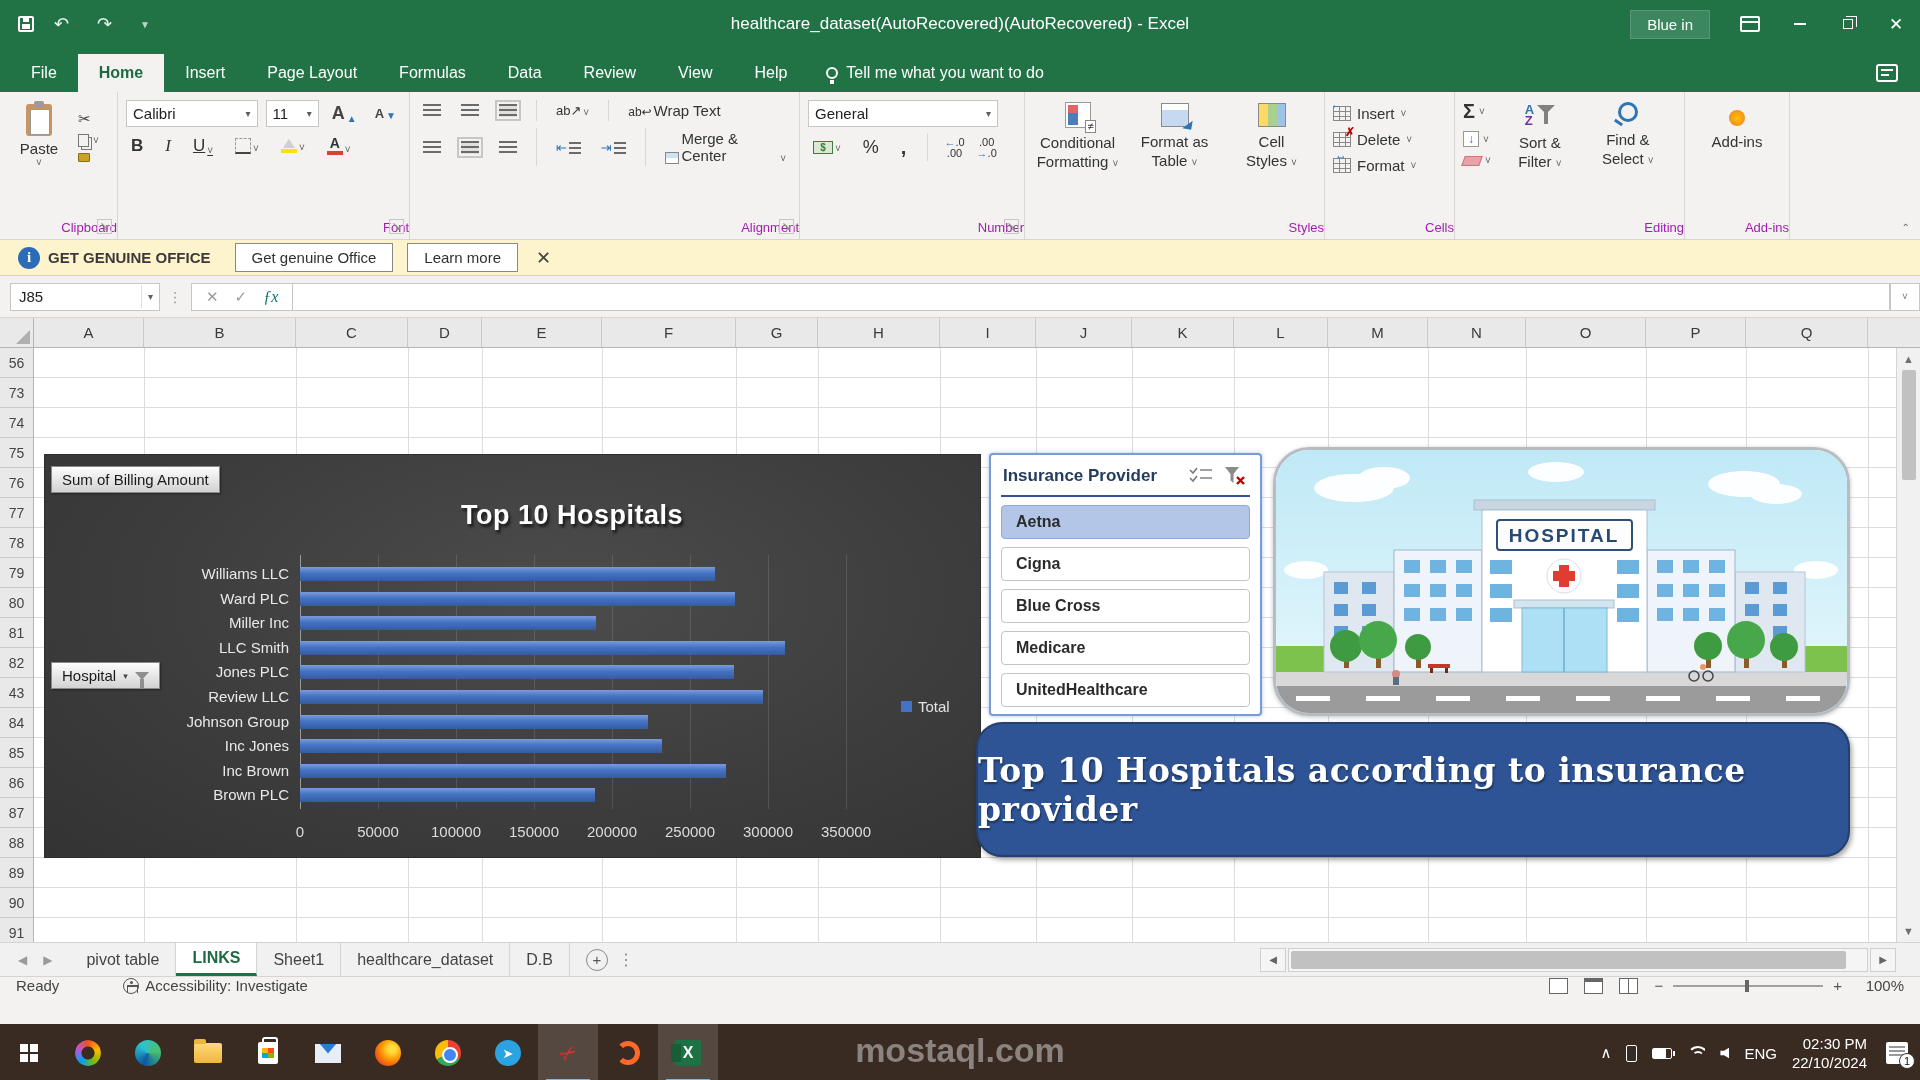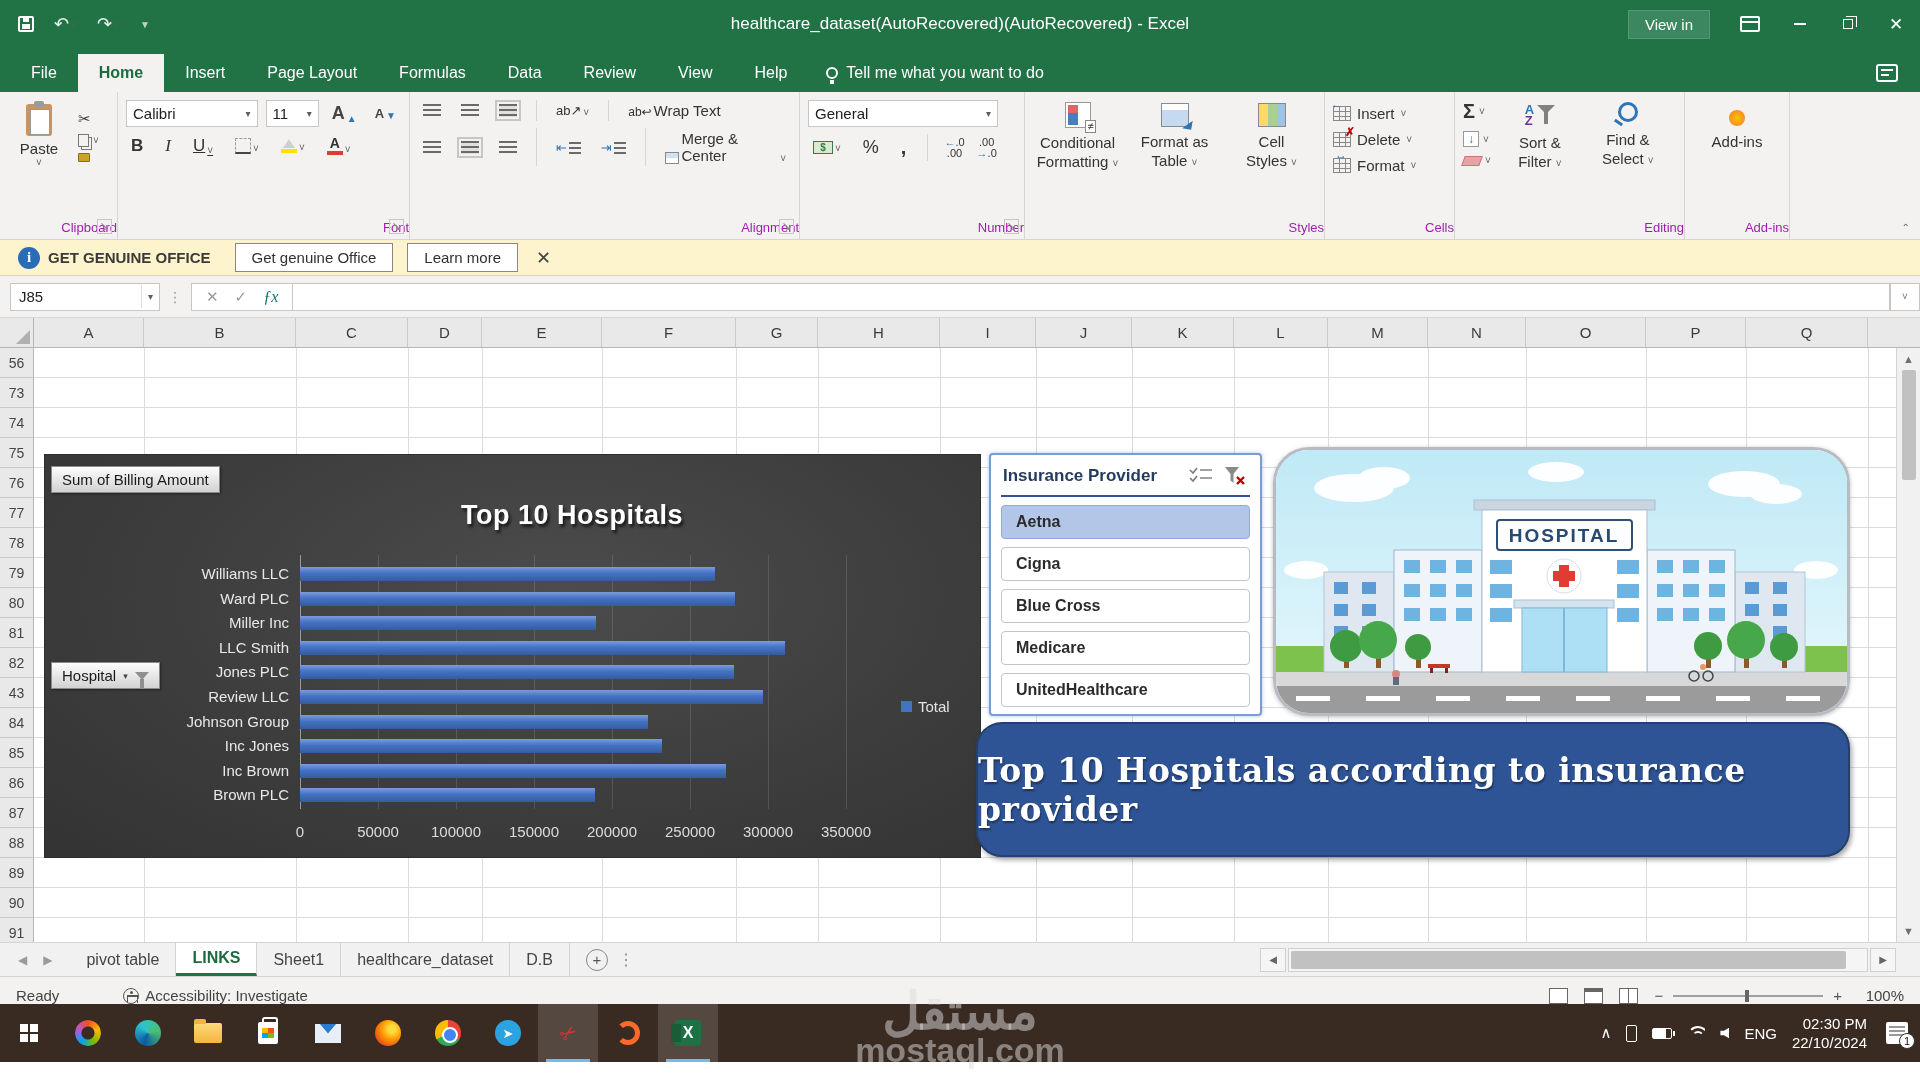--- a/index.html
+++ b/index.html
@@ -150,21 +150,21 @@
   .tab-nav { display:flex; align-items:center; gap:16px; color:#9a9a9a; padding:0 18px; font-size:12px; }
   .sheet-tab { display:flex; align-items:center; padding:0 16px; border-right:1px solid #d4d4d4; color:#444; cursor:pointer; }
   .sheet-tab.active { background:#fff; color:#1e6b41; font-weight:bold; border-bottom:3px solid #217346; }
   .addsheet { width:22px; height:22px; border:1px solid #8a8a8a; border-radius:50%; color:#555; font-size:15px; display:flex; align-items:center; justify-content:center; margin:auto 0 auto 16px; cursor:pointer; }
   .hscroll { margin-left:auto; display:flex; align-items:center; gap:2px; padding-right:24px; }
   .hs-btn { width:26px; height:24px; background:#f5f5f5; border:1px solid #cfcfcf; color:#666; font-size:10px; display:flex; align-items:center; justify-content:center; }
   .hs-track { width:580px; height:24px; background:#f5f5f5; border:1px solid #cfcfcf; position:relative; }
   .hs-thumb { position:absolute; left:2px; top:2px; bottom:2px; width:555px; background:#c1c1c1; border-radius:2px; }
   .tabdots { color:#888; align-self:center; padding:0 10px; }
   
-  .statusbar { height:28px; background:#f3f2f1; border-top:1px solid #d4d4d4; display:flex; align-items:flex-end; font-size:15px; color:#444; }
+  .statusbar { height:48px; background:#f3f2f1; border-top:1px solid #d4d4d4; display:flex; align-items:flex-start; font-size:15px; color:#444; }
   .statusbar .ready { margin-left:16px; }
   .acc { display:flex; align-items:center; gap:6px; margin-left:64px; }
   .accman { width:16px; height:16px; border:1.5px solid #555; border-radius:50%; position:relative; }
   .accman:before { content:""; position:absolute; left:6px; top:2px; width:3px; height:3px; border-radius:50%; background:#555; }
   .accman:after { content:""; position:absolute; left:3px; top:6px; width:9px; height:6px; border-top:2px solid #555; border-left:1px solid #555; border-right:1px solid #555; }
   .sb-right { margin-left:auto; display:flex; align-items:center; gap:16px; padding-right:16px; }
   .viewic { width:19px; height:16px; border:1.5px solid #666; background:#fff; }
   .viewic.v2 { border-top-width:4px; }
   .viewic.v3 { background:linear-gradient(90deg,#fff 45%, #666 45% 55%, #fff 55%); }
   .zoomslider { display:flex; align-items:center; gap:10px; color:#555; }
@@ -233,21 +233,21 @@
 
   <div class="titlebar">
     <div class="qat">
       <span class="floppy"></span>
       <span class="qicon">↶<span class="chev">˅</span></span>
       <span class="qicon">↷<span class="chev">˅</span></span>
       <span class="qicon chev">▼</span>
     </div>
     <div class="tb-title">healthcare_dataset(AutoRecovered)(AutoRecovered)  -  Excel</div>
     <div class="tb-right">
-      <button class="signin">View in</button>
+      <button class="signin">Blue in</button>
       <span class="ribopts"></span>
       <span class="winbtn">
           <span class="win-min"></span>
         </span>
       <span class="winbtn">
           <span class="win-restore"></span>
         </span>
       <span class="winbtn">✕</span>
     </div>
   </div>
@@ -892,17 +892,16 @@
         <div>02:30 PM</div>
         <div>22/10/2024</div>
       </span>
       <span class="notif">
         <span class="badge">1</span>
       </span>
     </div>
   </div>
 
   <div class="watermark">
-    <div class="l1">مستقل</div>
     <div class="l2">mostaql.com</div>
   </div>
 
 </div>
 
 </body></html>

